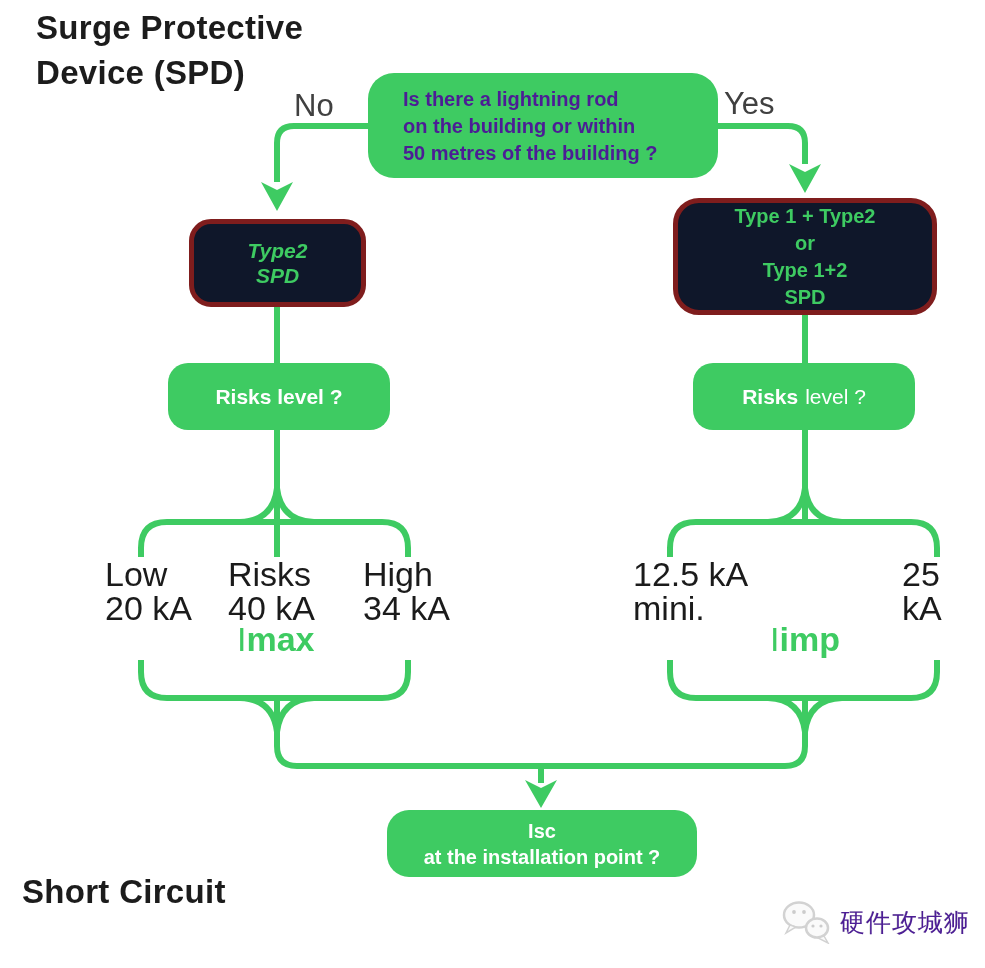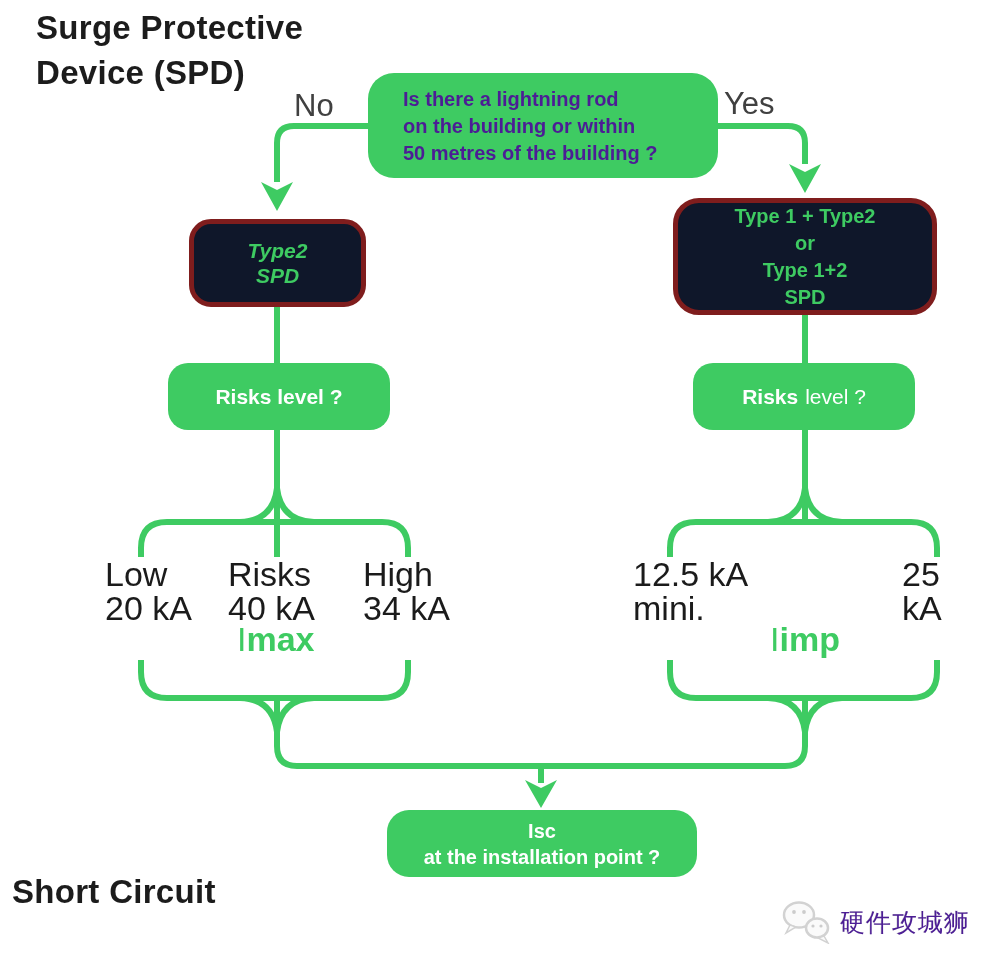--- a/index.html
+++ b/index.html
@@ -149,21 +149,21 @@
   </div>
   <div class="abs param" style="left:770px;top:620px;">
     <span class="pfx">I</span><span class="sub">imp</span>
   </div>
 
   <div class="abs fill-box isc-box">
     <div>Isc</div>
     <div>at the installation point ?</div>
   </div>
 
-  <div class="abs big-title" style="left:12px;top:870px;">
+  <div class="abs big-title" style="left:22px;top:870px;">
     <div>Short Circuit</div>
   </div>
 
   <div class="abs watermark">
     <svg width="52" height="44" viewBox="0 0 52 44">
       <ellipse cx="19" cy="15" rx="15" ry="12.5" fill="#fafafa" stroke="#d2d2d2" stroke-width="2.5"></ellipse>
       <path d="M 10 25 L 6 33 L 16 27 Z" fill="#fafafa" stroke="#d2d2d2" stroke-width="1.5"></path>
       <circle cx="14" cy="12" r="1.9" fill="#cccccc"></circle>
       <circle cx="24" cy="12" r="1.9" fill="#cccccc"></circle>
       <ellipse cx="37" cy="28" rx="11" ry="9.5" fill="#fafafa" stroke="#d2d2d2" stroke-width="2.5"></ellipse>

